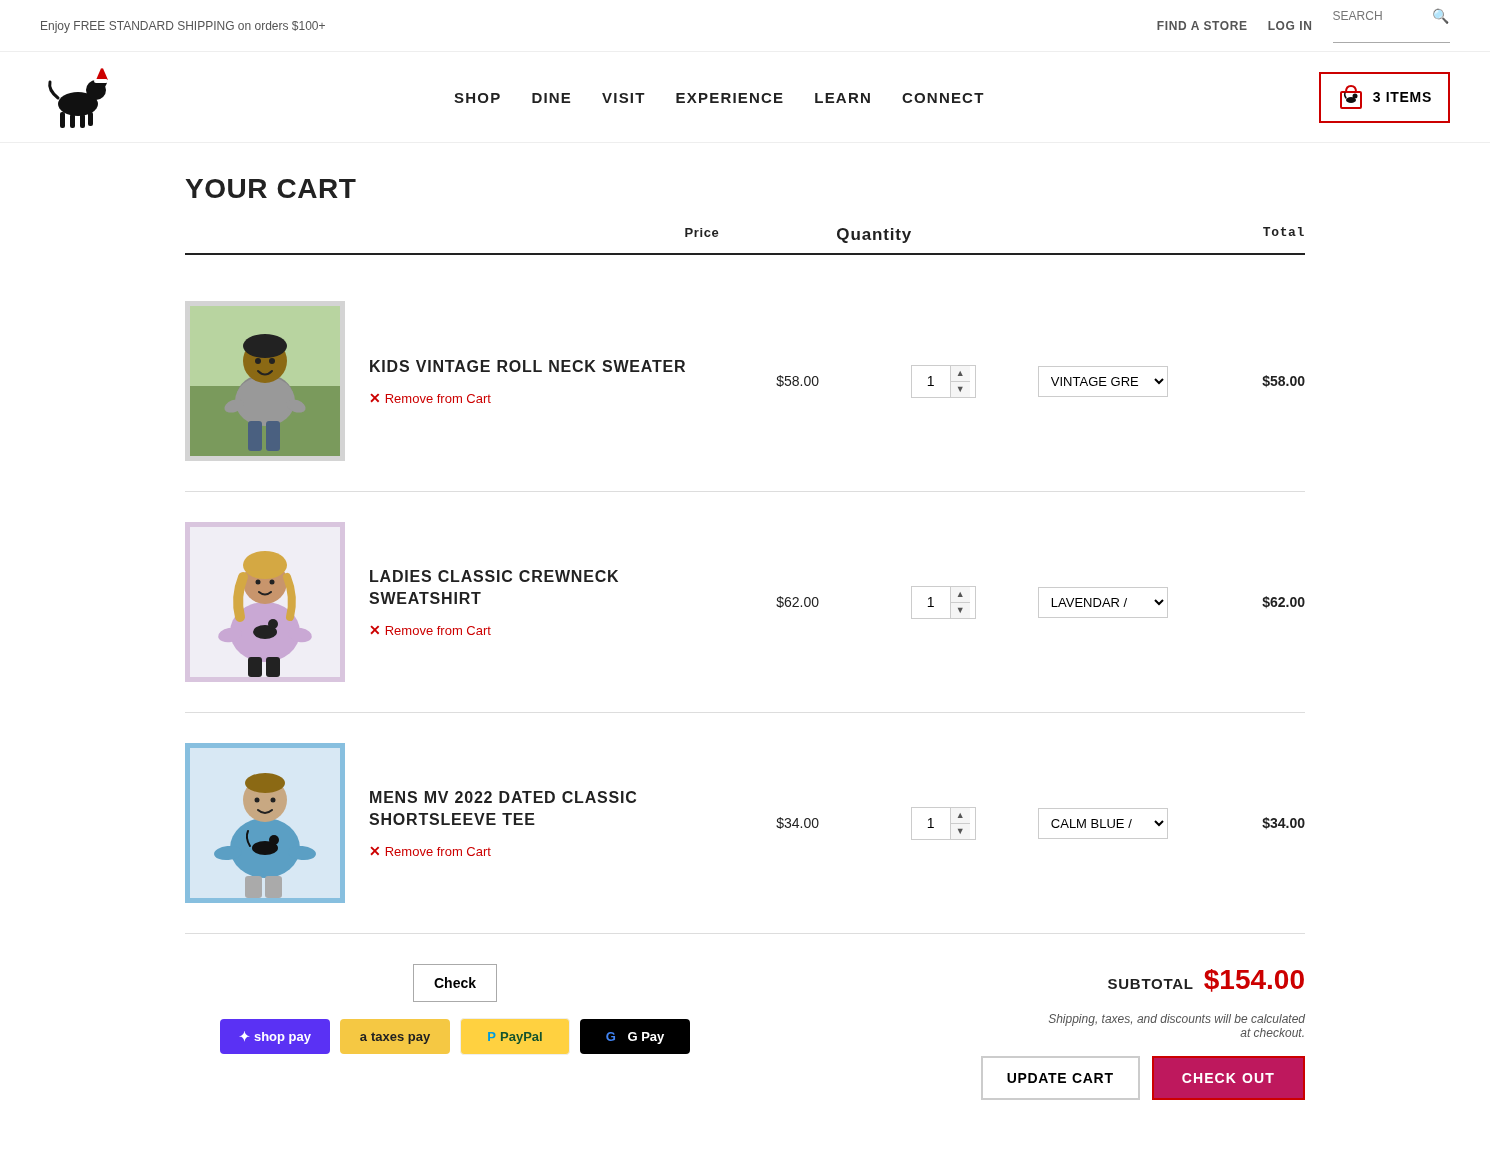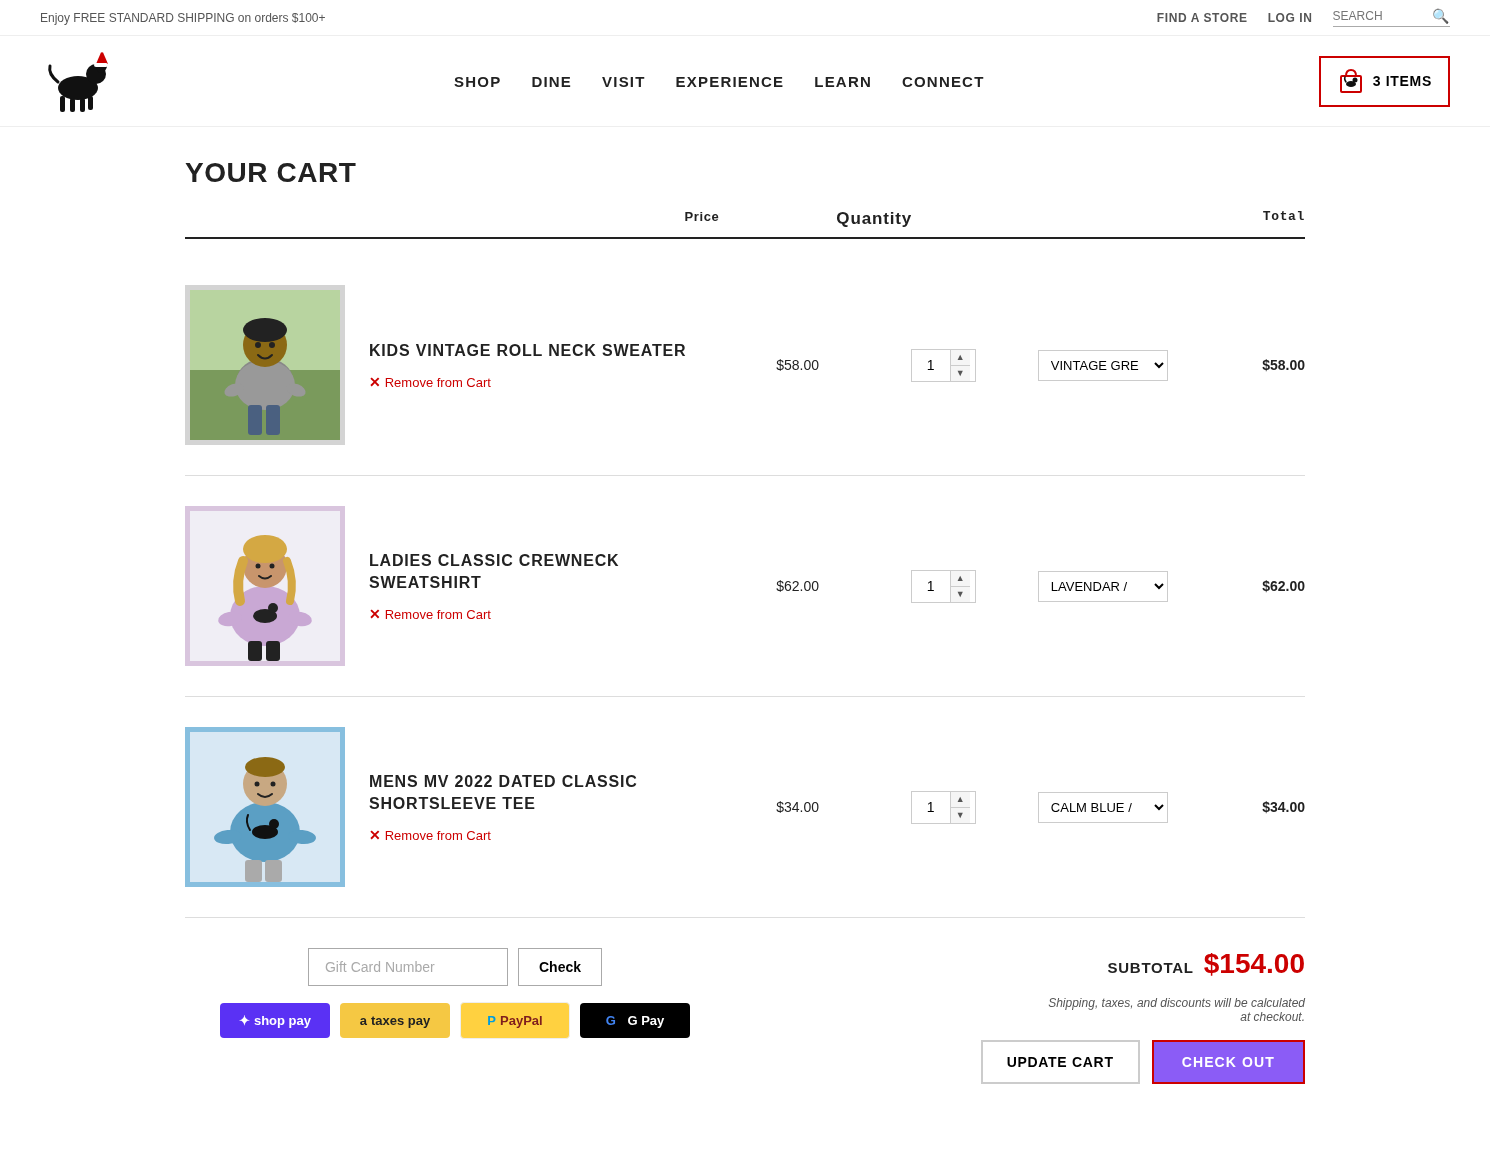--- a/index.html
+++ b/index.html
@@ -25,21 +25,21 @@
       text-decoration: none;
       color: #555;
       font-size: 12px;
       font-weight: 600;
       letter-spacing: 0.05em;
     }
     .search-container {
       display: flex;
       align-items: center;
       border-bottom: 1px solid #aaa;
-      padding-bottom: 2px;
+      padding-bottom: 18px;
     }
     .search-container input {
       border: none;
       outline: none;
       font-size: 12px;
       width: 100px;
       color: #aaa;
     }
     .search-icon {
       font-size: 14px;
@@ -341,21 +341,21 @@
       border: 2px solid #ccc;
       padding: 12px 24px;
       font-size: 14px;
       font-weight: 700;
       letter-spacing: 0.05em;
       cursor: pointer;
       text-transform: uppercase;
       text-align: right;
     }
     .checkout-btn {
-      background: #8b5cf6;
+      background: #be185d;
       border: 2px solid #c00;
       color: #fff;
       padding: 12px 28px;
       font-size: 14px;
       font-weight: 700;
       letter-spacing: 0.08em;
       cursor: pointer;
       text-transform: uppercase;
     }
 
@@ -601,35 +601,34 @@
       </select>
     </div>
     <div class="item-total">$34.00</div>
   </div>
 
   <div class="cart-bottom">
 
 
     <div class="gift-section">
       <div class="gift-row">
-        <input type="text" class="gift-input" placeholder="Gift Card Number" style="">
         <button class="check-btn">Check</button>
       </div>
       <div class="payment-icons">
         <button class="pay-btn pay-shop">
           <span>✦</span>
           <span>shop pay</span>
         </button>
         <button class="pay-btn pay-amazon">
           <span>a</span>
           <span>taxes pay</span>
         </button>
         <button class="pay-btn pay-paypal">
           <span style="color:#009cde; font-weight:900;">P</span>
-            <span style="color:#7f1d1d; font-weight:900;">PayPal</span>
+            <span style="color:#14532d; font-weight:900;">PayPal</span>
         </button>
         <button class="pay-btn pay-google">
           <span style="color:#4285f4; font-weight:900;">G</span>&nbsp;<span>G Pay</span>
         </button>
       </div>
     </div>
 
     <div class="summary-section">
       <div class="subtotal-row">
         <span class="subtotal-label">SUBTOTAL</span>

